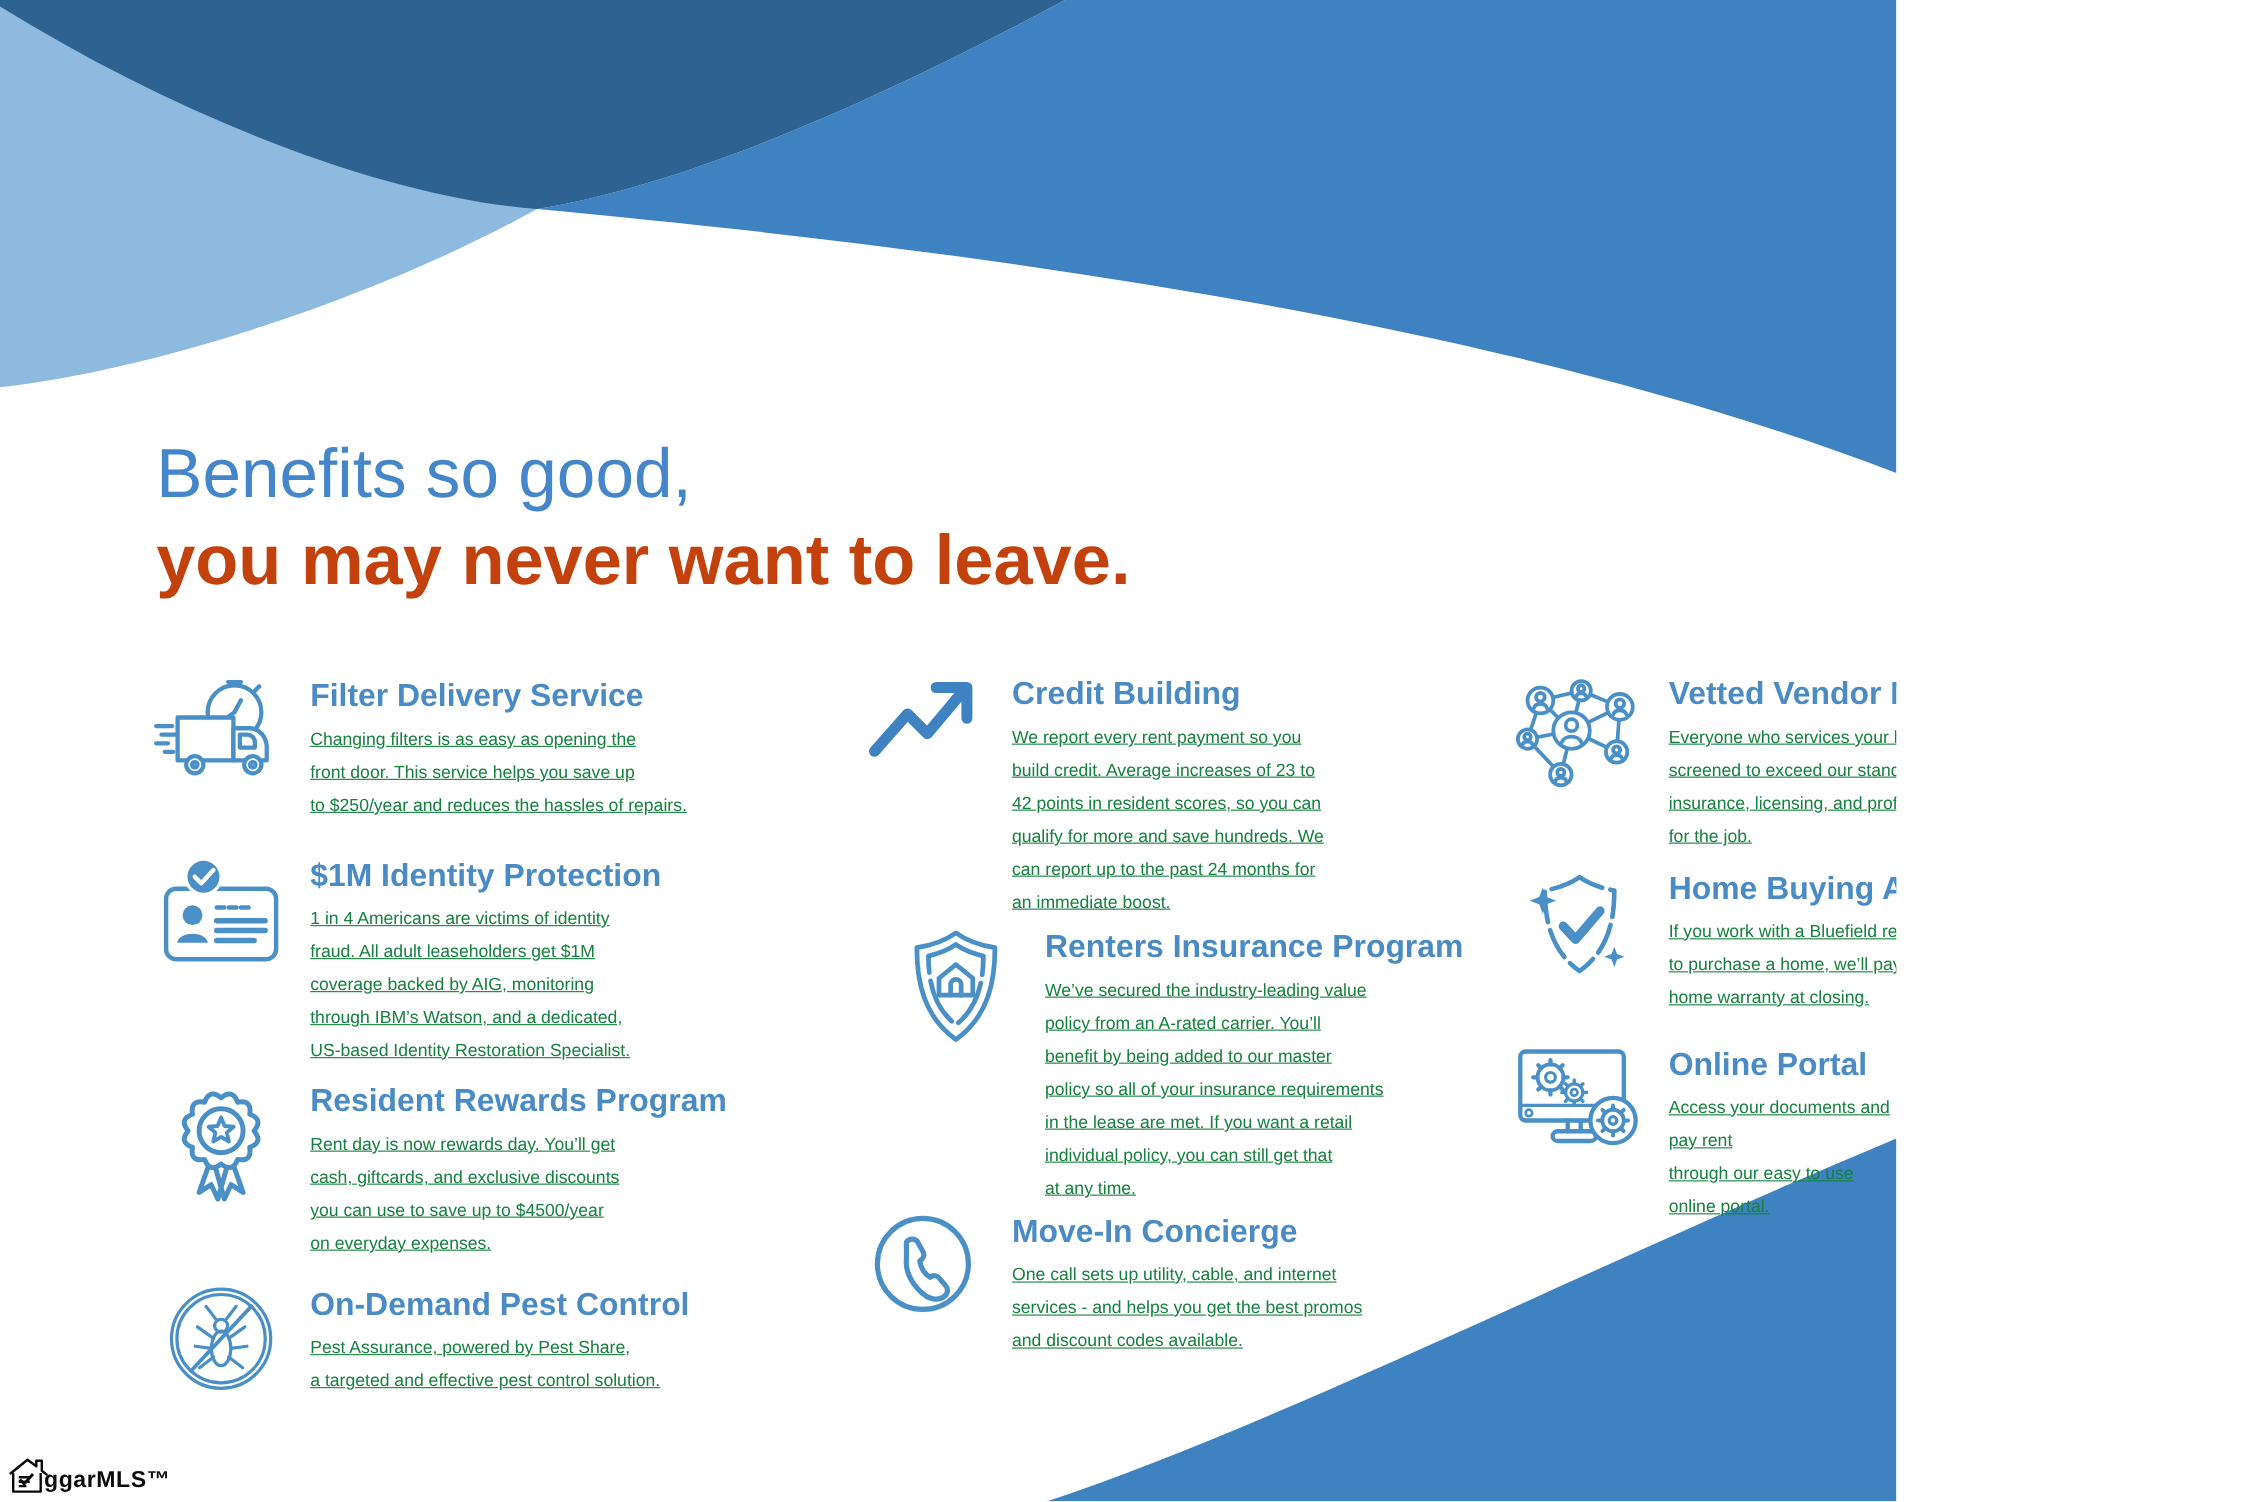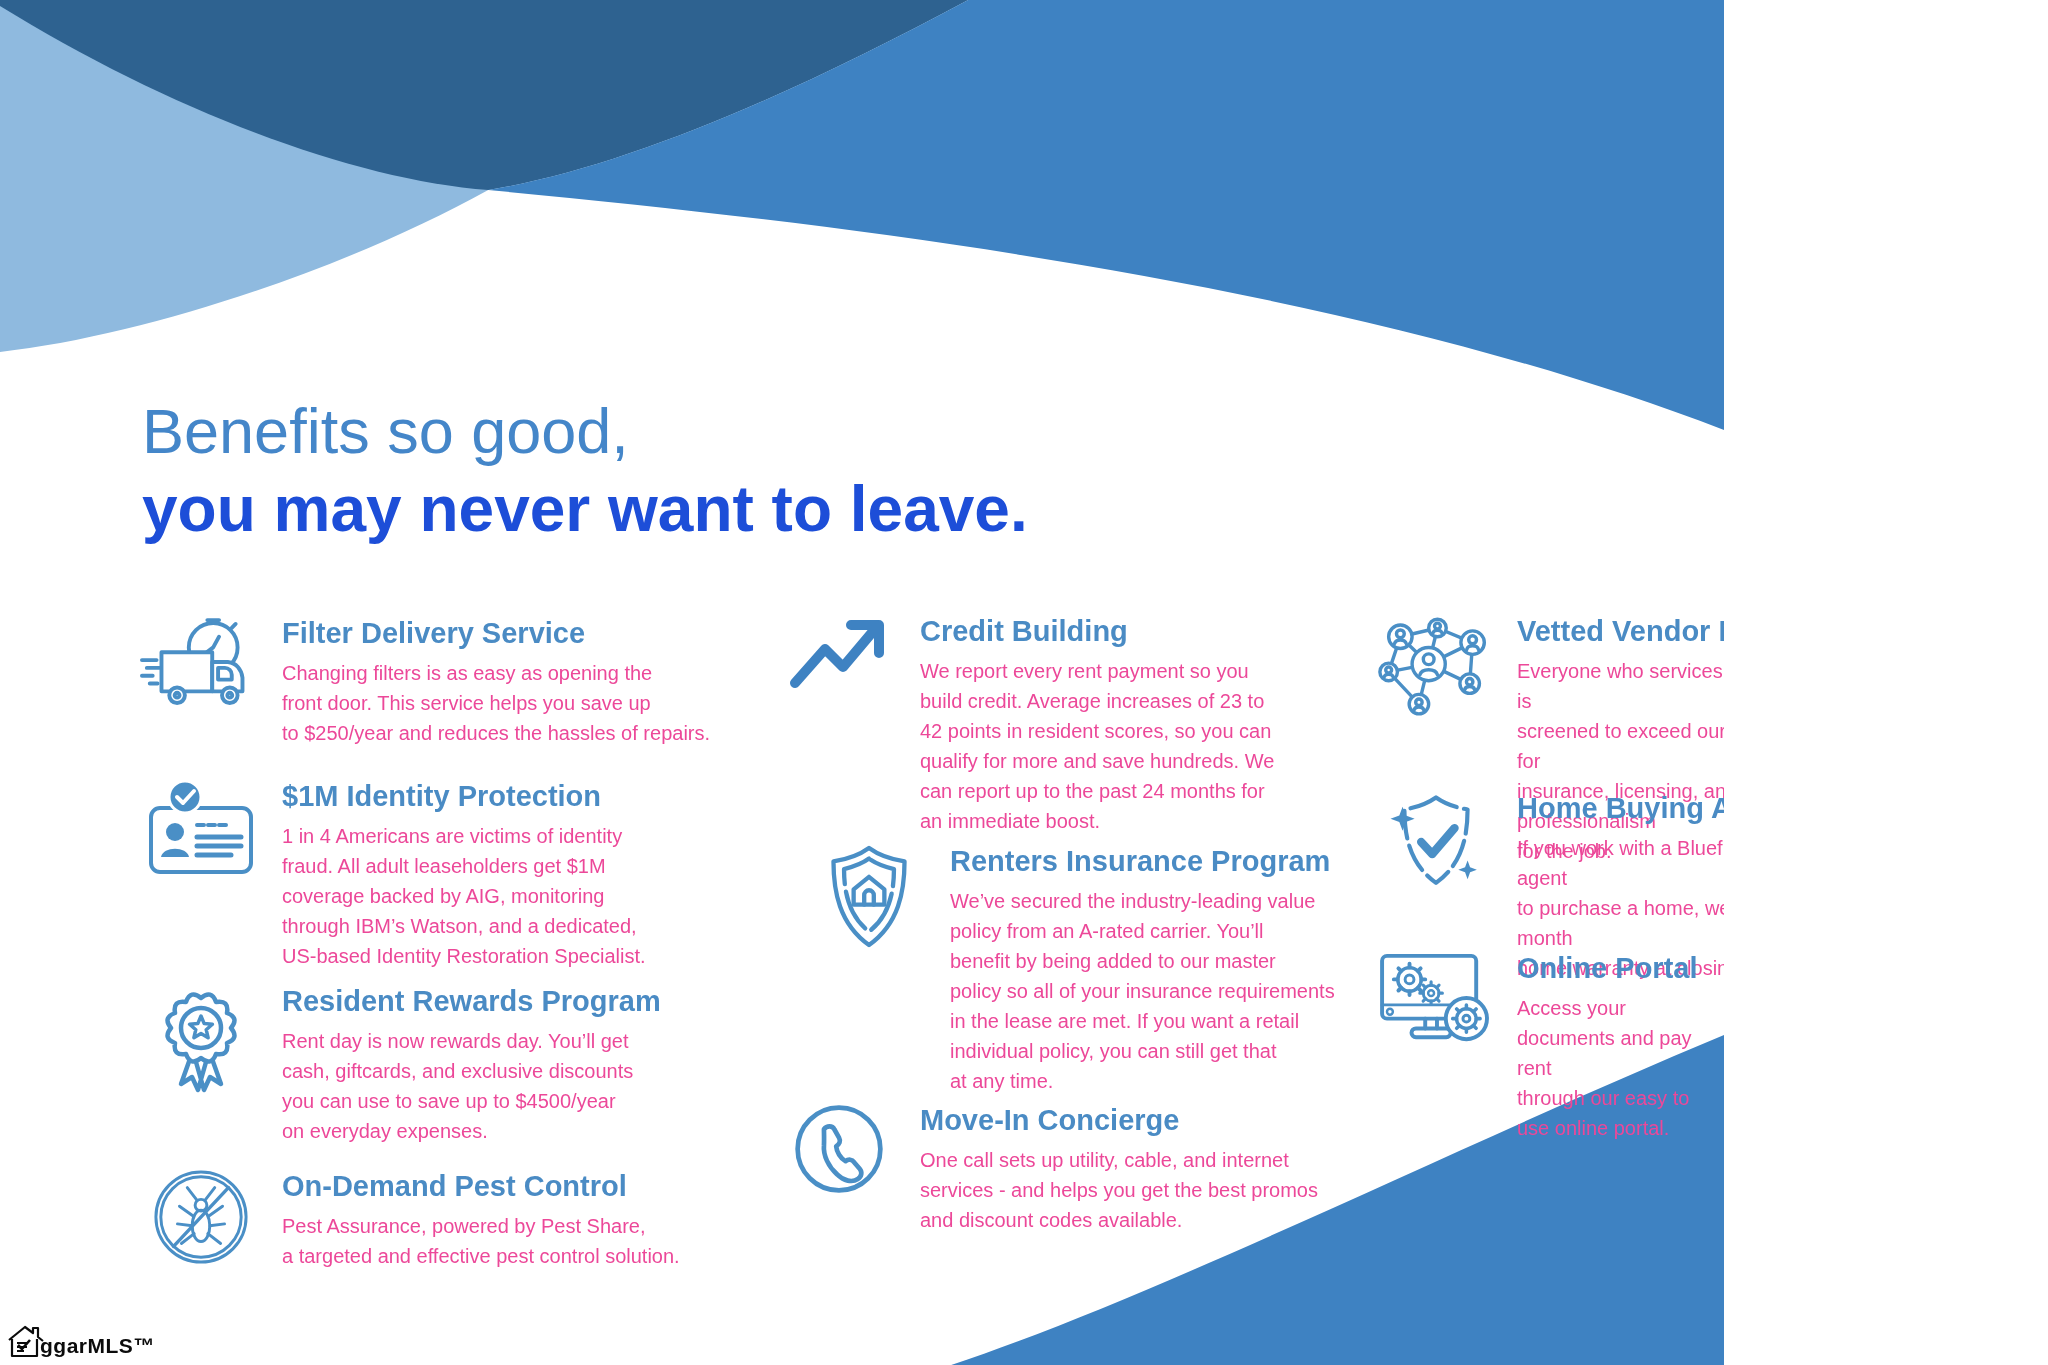--- a/index.html
+++ b/index.html
@@ -2,27 +2,27 @@
 <html><head>
 <meta charset="utf-8">
 <style>
   html,body{margin:0;padding:0;background:#ffffff;}
   #canvas{position:relative;width:1724px;height:1365px;overflow:hidden;background:#fff;
           font-family:"Liberation Sans",sans-serif;}
   .bg{position:absolute;left:0;top:0;width:100%;height:100%;display:block;}
 
   .title-block{position:absolute;left:142px;top:392px;}
   .t1{font-size:63px;font-weight:400;color:#4486c9;line-height:78px;white-space:nowrap;}
-  .t2{font-size:64px;font-weight:700;color:#1d4ed8;line-height:78px;white-space:nowrap;}
+  .t2{font-size:64px;font-weight:700;color:#c2410c;line-height:78px;white-space:nowrap;}
 
   .item{position:absolute;display:flex;align-items:flex-start;justify-content:center;}
   .icon-box{width:122px;flex:none;display:flex;justify-content:center;align-items:flex-start;}
   .text{margin-left:20px;}
   .item-title{font-size:29px;font-weight:700;color:#4a8bc4;line-height:36px;margin:0 0 7px 0;white-space:nowrap;}
-  .item-body{font-size:20px;line-height:30px;color:#ec4899;white-space:pre-line;}
+  .item-body{font-size:16px;line-height:30px;color:#15803d;white-space:pre-line;text-decoration:underline;}
 
   .ic{stroke:#4a8fc6;fill:none;stroke-linecap:round;stroke-linejoin:round;}
   .icf{fill:#4a8fc6;stroke:none;}
   .icw{fill:#ffffff;}
 
   .logo{position:absolute;left:6px;bottom:6px;display:flex;align-items:flex-end;color:#0b0b0b;}
   .logo-text{font-size:21px;font-weight:600;letter-spacing:.5px;margin-left:-6px;line-height:26px;margin-top:32px;}
 </style>
 </head>
 <body>

